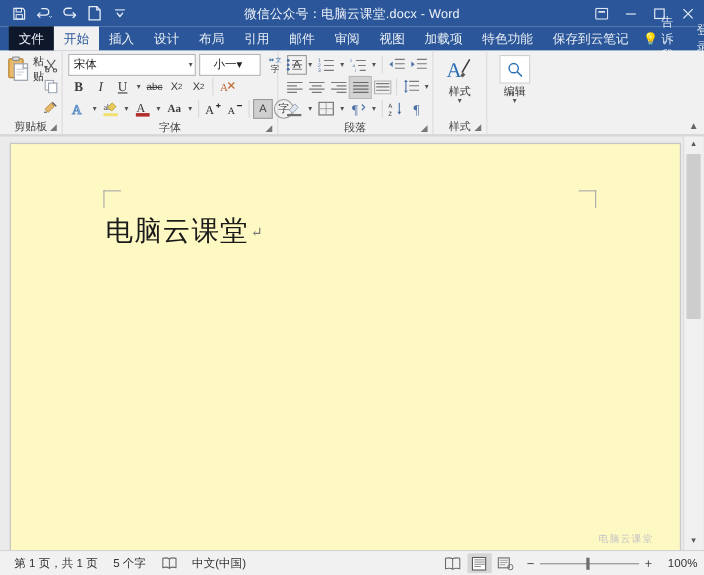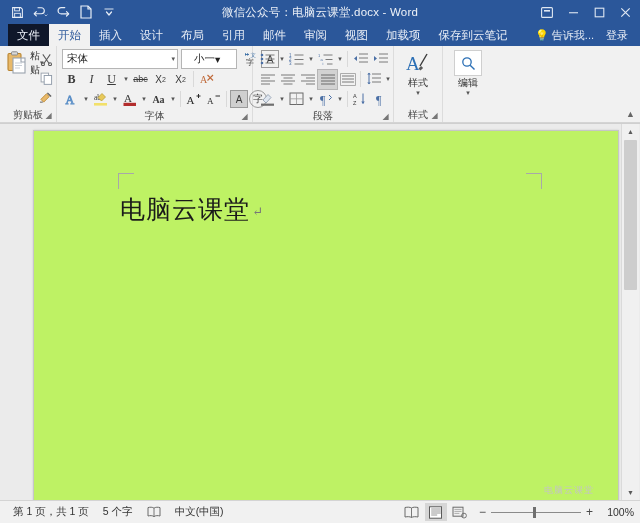--- a/index.html
+++ b/index.html
@@ -132,23 +132,22 @@
   }
 
   
   .docarea{
     flex:1;background:#ebebeb;position:relative;overflow:hidden;
     display:flex;justify-content:center;
     border-top:1px solid #cfcfcf;
   }
   .page{
     position:absolute;left:9px;right:21px;top:6px;bottom:-10px;
-    background:#bef264;border:1px solid #c6c6c6;
+    background:#fef9c3;border:1px solid #c6c6c6;
     box-shadow:0 0 2px rgba(0,0,0,0.12);
-    margin-left:24px;
   }
   .mark{position:absolute;width:15px;height:15px;}
   .mark.tl{left:84px;top:42px;border-left:1px solid #a8a8a8;border-top:1px solid #a8a8a8;}
   .mark.tr{right:76px;top:42px;border-right:1px solid #a8a8a8;border-top:1px solid #a8a8a8;}
   .doctext{
     position:absolute;left:86px;top:62px;font-size:25px;color:#1a1a1a;
     font-family:"DejaVu Serif","Liberation Serif",serif;letter-spacing:1px;white-space:nowrap;
   }
   .pilcrow{font-size:13px;color:#777;vertical-align:middle;margin-left:2px;}
 
@@ -251,20 +250,21 @@
     <div class="tab file">文件</div>
     <div class="tab active">开始</div>
     <div class="tab">插入</div>
     <div class="tab">设计</div>
     <div class="tab">布局</div>
     <div class="tab">引用</div>
     <div class="tab">邮件</div>
     <div class="tab">审阅</div>
     <div class="tab">视图</div>
     <div class="tab">加载项</div>
+    <div class="tab">特色功能</div>
     <div class="tab">保存到云笔记</div>
     <div class="tabright">
       <div class="tellme">
         <span class="bulb">💡</span>
         <span>告诉我...</span>
       </div>
       <div class="signin">登录</div>
 
     </div>
   </div>

